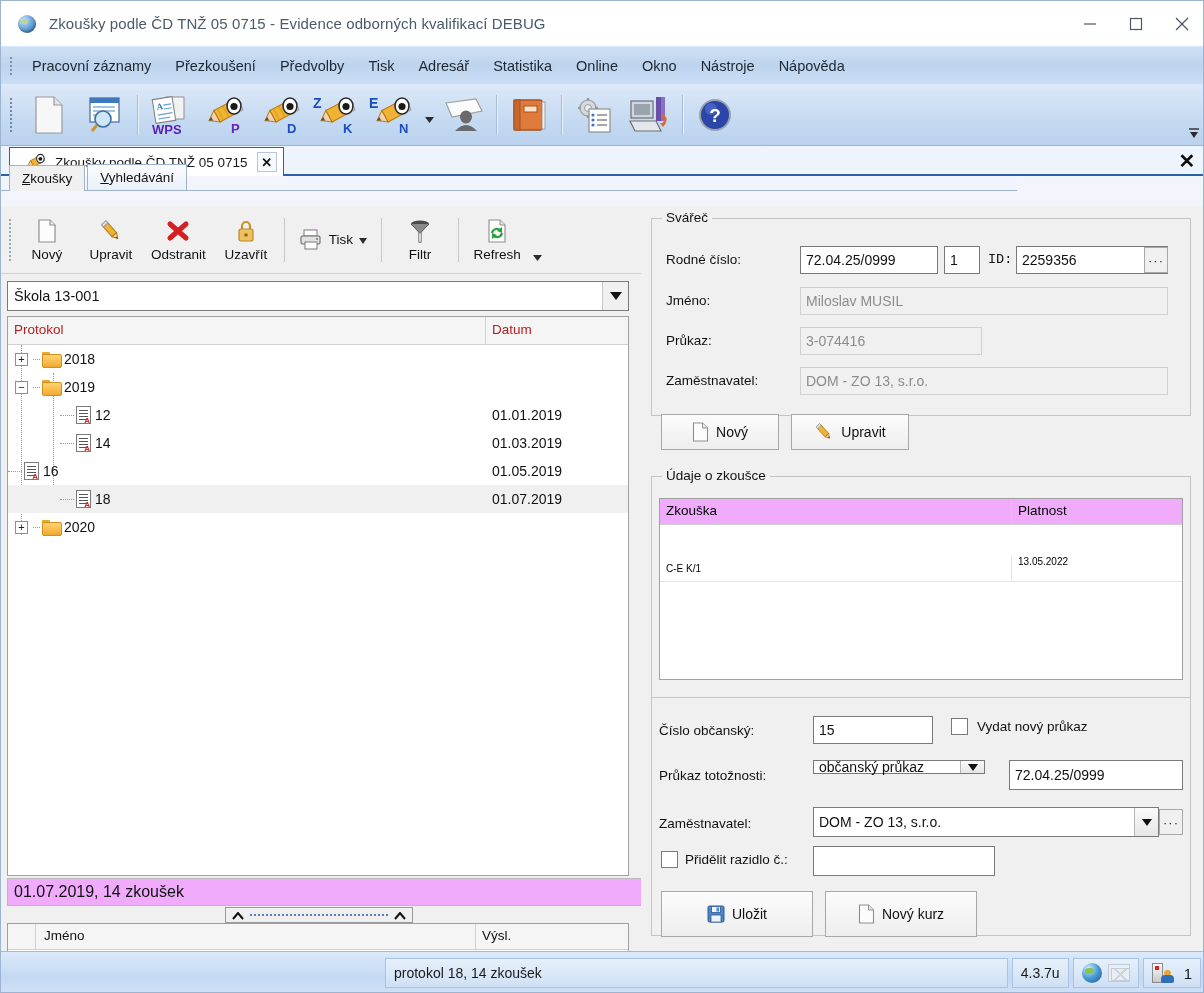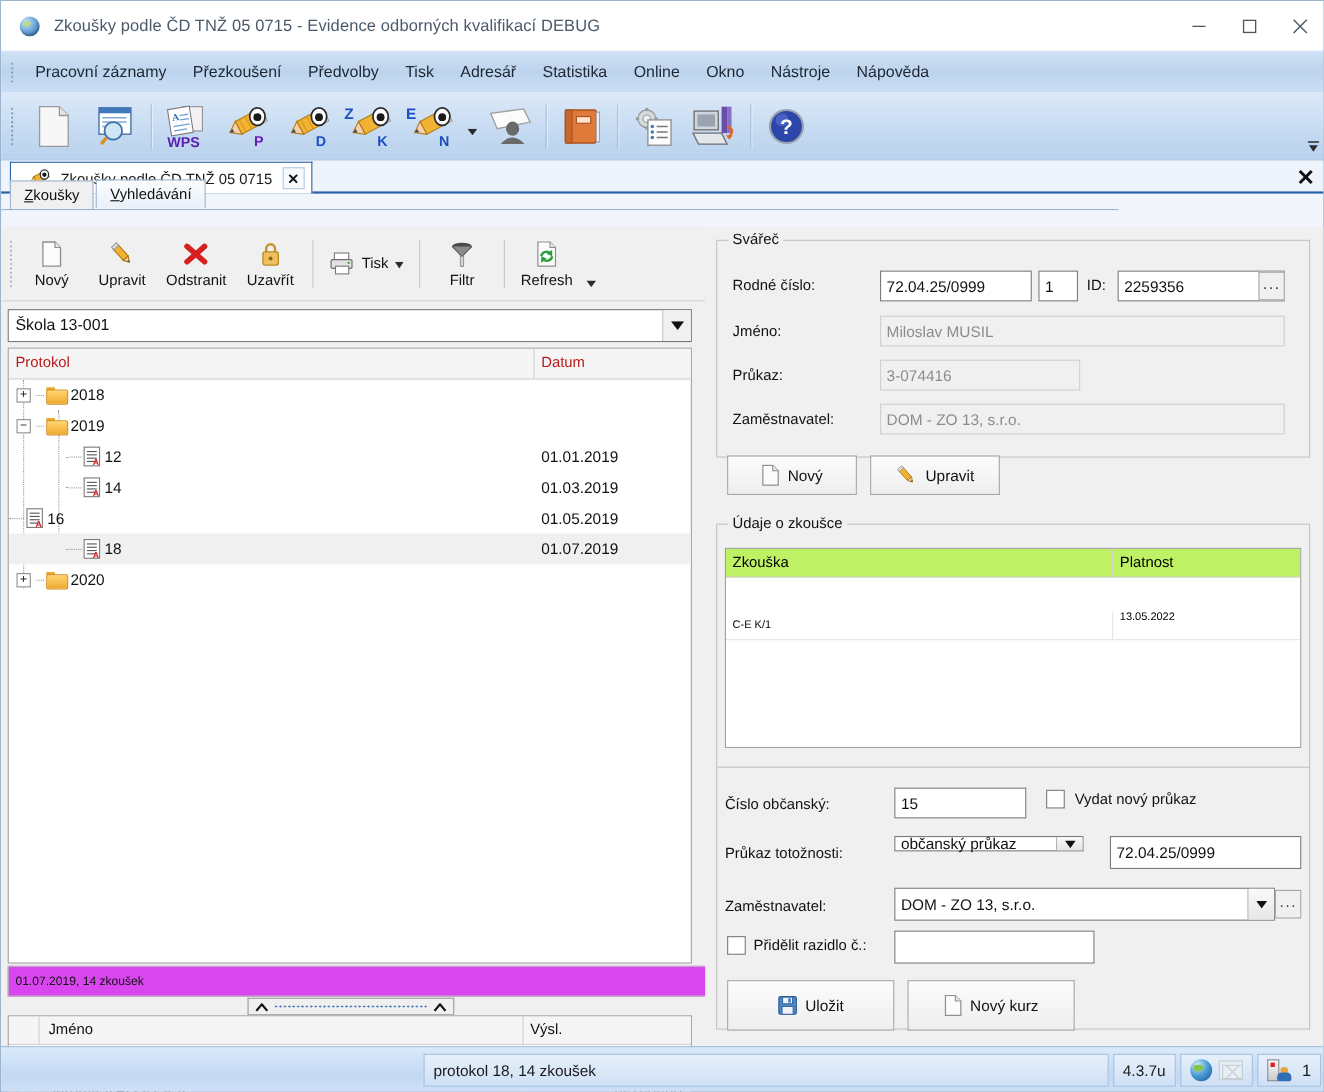--- a/index.html
+++ b/index.html
@@ -129,21 +129,21 @@
   .mdi-close-right{
     position:absolute; right:6px; top:3px; width:24px; height:24px;
     display:flex; align-items:center; justify-content:center;
     font-size:20px; font-weight:bold; color:#0d0d0d;
   }
 
   
   .formtabs {
     position:absolute; left:0; top:162px; width:1016px; height:28px;
     border-bottom:1px solid #9fb4cc;
-    display:flex; align-items:flex-start; padding-left:8px;
+    display:flex; align-items:center; padding-left:8px;
   }
   .ftab {
     height:26px; padding:0 12px; display:flex; align-items:center;
     font-size:13.5px; color:#111;
     border:1px solid #9fb4cc; border-bottom:none;
     background:linear-gradient(180deg,#fbfdff,#e9f0f9);
     margin-right:2px;
   }
   .ftab.active { background:#f0f0f0; border-color:#9fb4cc; position:relative; top:1px; }
   .ftab u { text-decoration:underline; }
@@ -228,23 +228,23 @@
     background:#555;
   }
   .docicon::after{
     content:'A'; position:absolute; right:0px; bottom:-2px;
     font-size:8px; color:#d22; font-weight:bold; line-height:1;
   }
   .tguide{ position:absolute; border-left:1px dotted #9a9a9a; }
 
   .summary {
     position:absolute; left:6px; top:672px; width:752px; height:28px;
-    background:#d946ef; border:1px solid #b9b9b9;
+    background:#f0abfc; border:1px solid #b9b9b9;
     display:flex; align-items:center; padding-left:6px;
-    font-size:11px; color:#111;
+    font-size:16px; color:#111;
   }
   .splitter {
     position:absolute; left:224px; top:701px; width:188px; height:16px;
     background:#f0f0f0; border:1px solid #9a9a9a;
     display:flex; align-items:center; justify-content:space-between; padding:0 6px;
   }
   .splitter .dots{
     flex:1; height:2px; margin:0 5px;
     background-image: radial-gradient(circle,#4f7fc0 1px, transparent 1px);
     background-size:4px 2px;
@@ -305,21 +305,21 @@
   }
   .pbtn {
     position:absolute; background:linear-gradient(180deg,#fcfcfc,#eeeeee);
     border:1px solid #a8a8a8;
     display:flex; align-items:center; justify-content:center; gap:7px;
     font-size:14px; color:#111;
   }
   .gridbox {
     position:absolute; background:#fff; border:1px solid #a0a0a0; overflow:hidden;
   }
-  .grid-head { height:26px; display:flex; background:#bef264; border-bottom:1px solid #cfcfcf; font-size:13.5px;}
+  .grid-head { height:26px; display:flex; background:#f0abfc; border-bottom:1px solid #cfcfcf; font-size:13.5px;}
   .grid-head .g1 { width:352px; padding:4px 0 0 6px; border-right:1px solid #cfcfcf;}
   .grid-head .g2 { flex:1; padding:4px 0 0 6px;}
   .grid-row { height:26px; display:flex; align-items:flex-start; font-size:10px; border-bottom:1px solid #e5e5e5;margin-top:31px;}
   .grid-row .g1 { width:352px; padding-left:6px; border-right:1px solid #e5e5e5; align-self:stretch; display:flex; align-items:center;}
   .grid-row .g2 { flex:1; padding-left:6px;}
   .chk {
     position:absolute; width:17px; height:17px; background:#fff; border:1px solid #7a7a7a;
   }
   .combo {
     position:absolute; background:#fff; border:1px solid #7a7a7a;
@@ -867,21 +867,21 @@
   </div>
 
   <div class="rightpane">
 
     <div class="group" style="left:10px; top:12px; width:540px; height:198px;">
       <div class="gtitle">Svářeč</div>
 
       <div class="flabel" style="left:14px; top:33px;">Rodné číslo:</div>
       <div class="fld" style="left:148px; top:27px; width:138px; height:28px;">72.04.25/0999</div>
       <div class="fld" style="left:292px; top:27px; width:36px; height:28px;">1</div>
-      <div class="flabel" style="left:336px; top:33px;">ID:</div>
+      <div class="flabel" style="left:336px; top:33px;font-family:Liberation Mono, monospace;">ID:</div>
       <div class="fld" style="left:364px; top:27px; width:152px; height:28px;">2259356</div>
       <div class="btn-ell" style="left:492px; top:28px;">···</div>
 
       <div class="flabel" style="left:14px; top:74px;">Jméno:</div>
       <div class="fld ro" style="left:148px; top:68px; width:368px; height:28px;">Miloslav MUSIL</div>
 
       <div class="flabel" style="left:14px; top:114px;">Průkaz:</div>
       <div class="fld ro" style="left:148px; top:108px; width:182px; height:28px;">3-074416</div>
 
       <div class="flabel" style="left:14px; top:154px;">Zaměstnavatel:</div>

